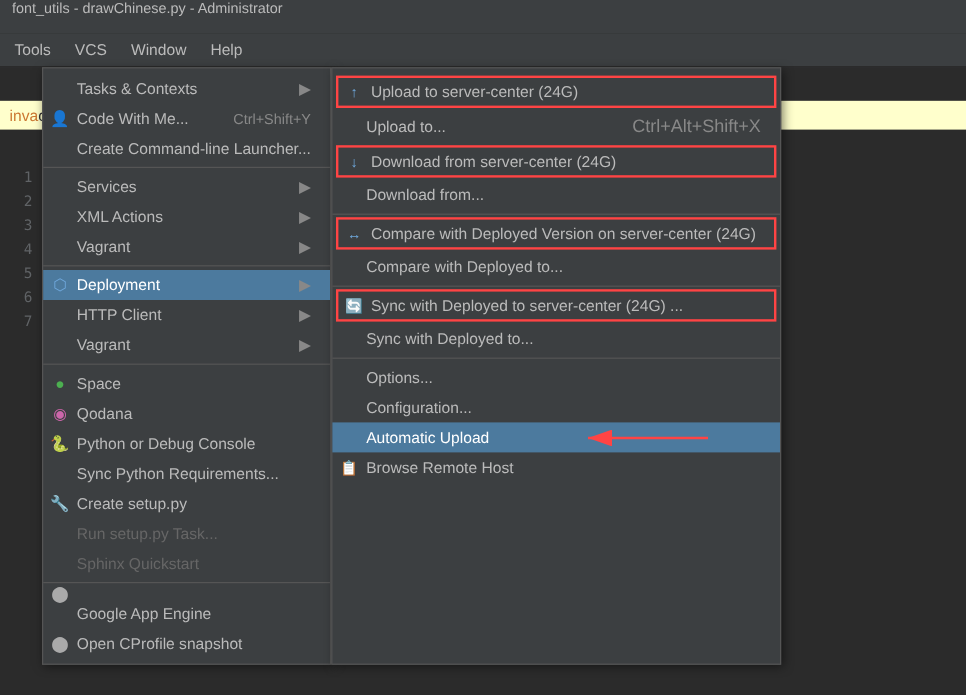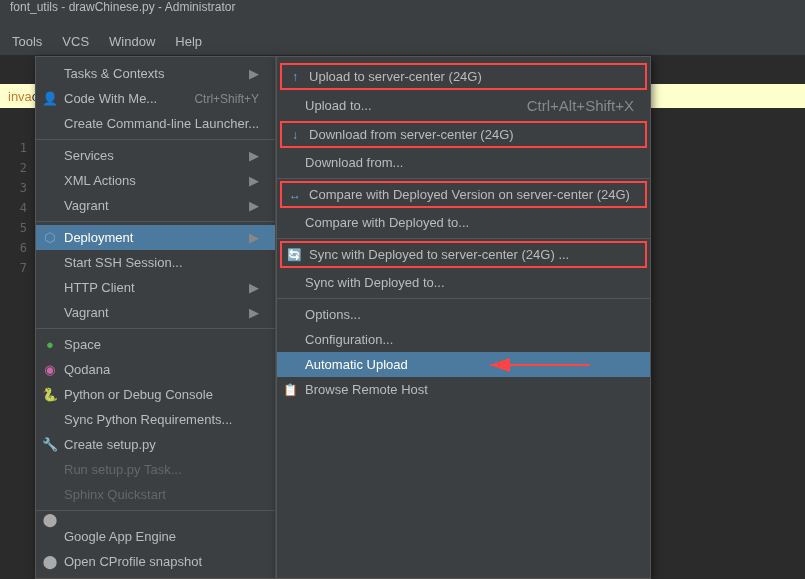--- a/index.html
+++ b/index.html
@@ -294,23 +294,20 @@
     </div>
 
     <div class="dropdown-separator"></div>
 
     <div class="dropdown-item active">
       <span class="icon" style="color:#6fa8dc;">⬡</span>
       <span>Deployment</span>
       <span class="arrow">▶</span>
     </div>
 
-    <div class="dropdown-item">
-      <span>Start SSH Session...</span>
-    </div>
 
     <div class="dropdown-item">
       <span>HTTP Client</span>
       <span class="arrow">▶</span>
     </div>
 
     <div class="dropdown-item">
       <span>Vagrant</span>
       <span class="arrow">▶</span>
     </div>

